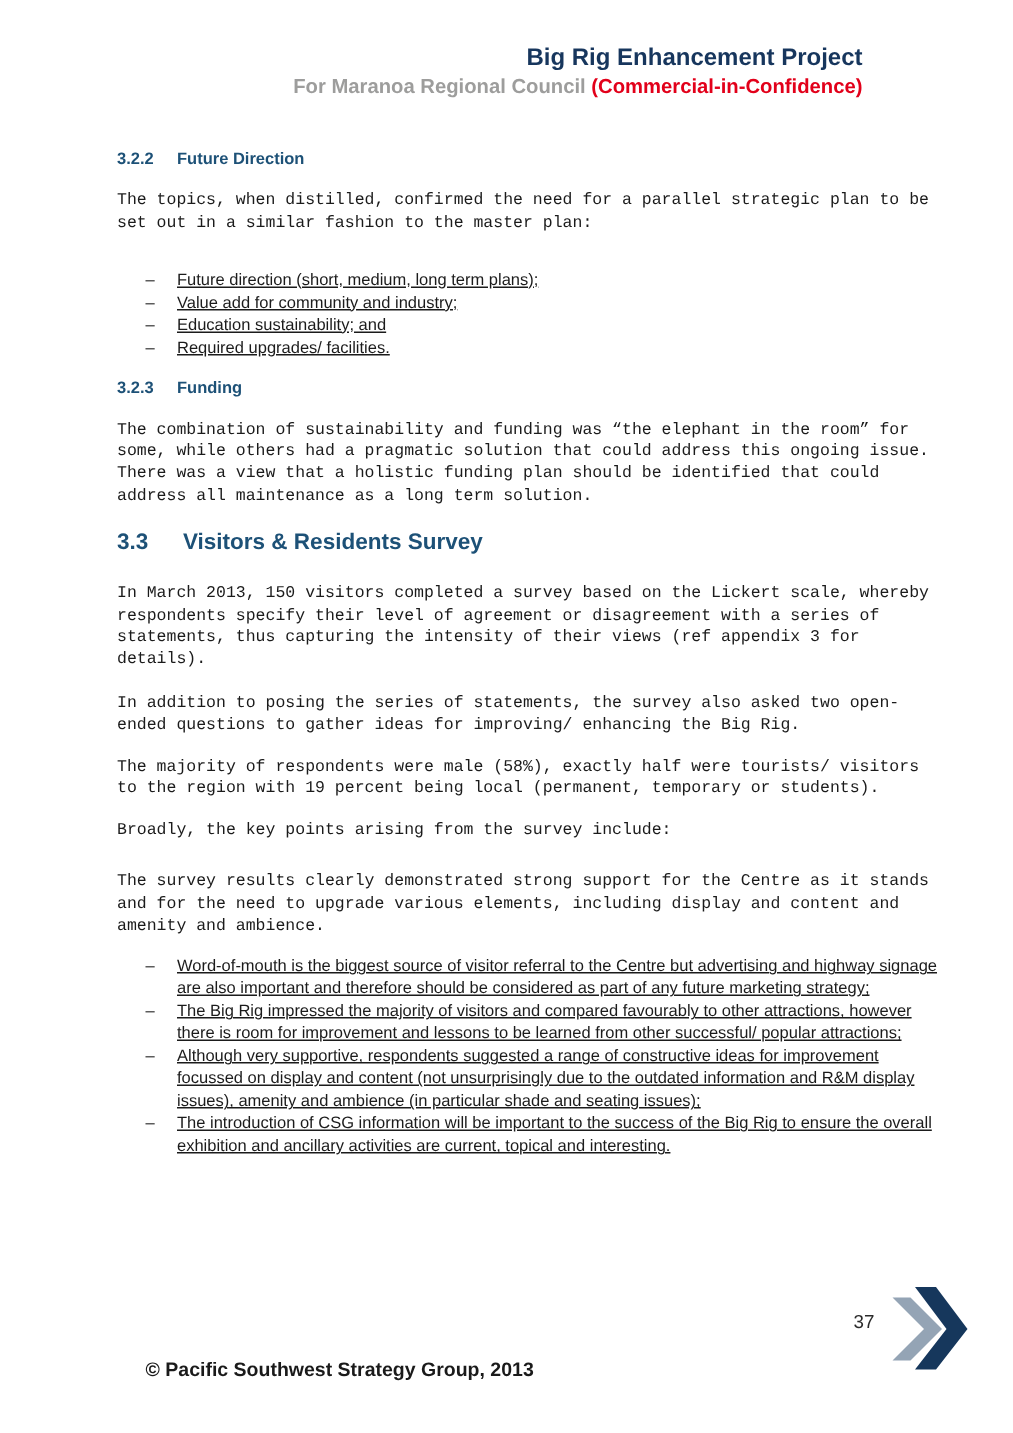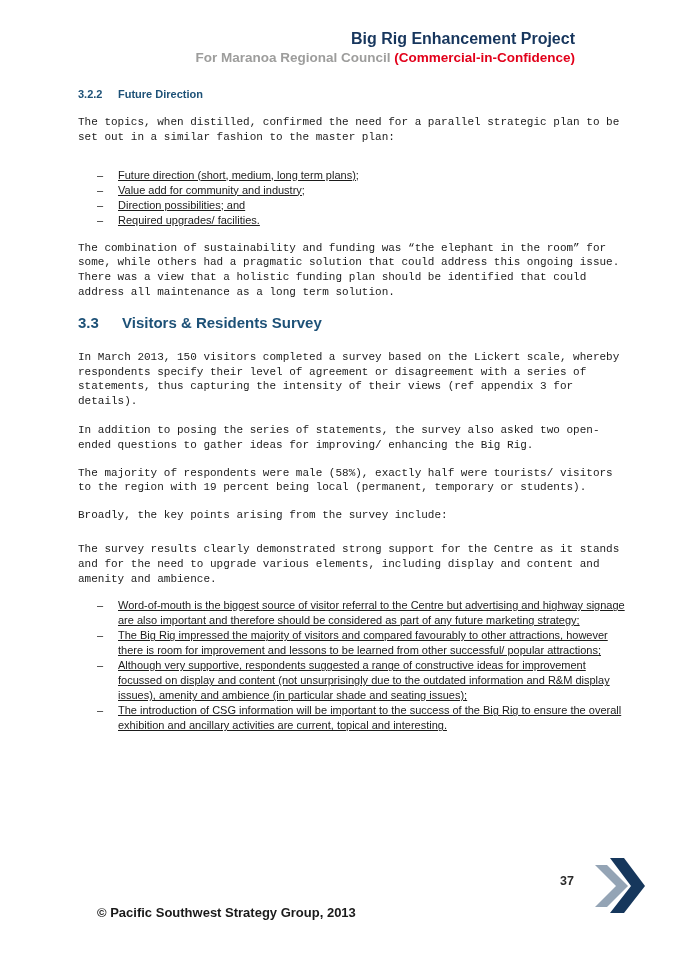--- a/index.html
+++ b/index.html
@@ -18,21 +18,21 @@
   .doc-title{
     font-size:16px;font-weight:bold;color:#17365d;
     margin:0 0 2px 0;letter-spacing:0;
   }
   .doc-subtitle{
     font-size:13.5px;font-weight:bold;color:#9d9d9c;margin:0;
   }
   .confidential{color:#e2001a;}
   
   .content{
-    position:absolute;left:78px;top:88px;width:548px;
+    position:absolute;left:78px;top:100px;width:548px;
     font-size:11px;line-height:14.8px;color:#1b1b1b;
   }
   .h-small{
     display:flex;font-size:11px;font-weight:bold;color:#1d5177;
     margin:0 0 14px 0;line-height:13px;
   }
   .h-small .h-num{width:40px;flex:0 0 40px;}
   .h-large{
     display:flex;font-size:15px;font-weight:bold;color:#1d5177;
     margin:0 0 18px 0;line-height:18px;
@@ -47,21 +47,21 @@
   .bullet-list{margin:0 0 13px 0;padding:0;}
   .bullet-item{
     display:flex;align-items:flex-start;
     padding-left:19px;line-height:15px;margin:0;
   }
   .bullet-dash{flex:0 0 21px;width:21px;}
   .bullet-text{flex:1;text-decoration:underline;}
   
   .page-number{
     position:absolute;top:874px;left:560px;width:32px;
-    text-align:left;font-size:12.5px;color:#2b2b2b;font-weight:bold;
+    text-align:center;font-size:12.5px;color:#2b2b2b;
   }
   .chevrons{position:absolute;left:591px;top:855px;width:58px;height:60px;}
   .copyright{
     position:absolute;left:97px;top:905px;
     font-size:13px;font-weight:bold;color:#1a1a1a;
   }
 </style>
 </head>
 <body>
 
@@ -83,28 +83,32 @@
       <div class="bullet-item">
         <span class="bullet-dash">–</span>
         <span class="bullet-text">Future direction (short, medium, long term plans);</span>
       </div>
       <div class="bullet-item">
         <span class="bullet-dash">–</span>
         <span class="bullet-text">Value add for community and industry;</span>
       </div>
       <div class="bullet-item">
         <span class="bullet-dash">–</span>
-        <span class="bullet-text">Direction possibilities; and</span>
+        <span class="bullet-text">Education sustainability; and</span>
       </div>
       <div class="bullet-item">
         <span class="bullet-dash">–</span>
         <span class="bullet-text">Required upgrades/ facilities.</span>
       </div>
     </div>
 
+    <div class="h-small">
+      <span class="h-num">3.2.3</span>
+      <span>Funding</span>
+    </div>
     <p class="para mb26">The combination of sustainability and funding was “the elephant in the room” for some, while others had a pragmatic solution that could address this ongoing issue.  There was a view that a holistic funding plan should be identified that could address all maintenance as a long term solution.</p>
 
     <div class="h-large">
       <span class="h-num">3.3</span>
       <span>Visitors &amp; Residents Survey</span>
     </div>
     <p class="para">In March 2013, 150 visitors completed a survey based on the Lickert scale, whereby respondents specify their level of agreement or disagreement with a series of statements, thus capturing the intensity of their views (ref appendix 3 for details).</p>
     <p class="para mb13">In addition to posing the series of statements, the survey also asked two open-ended questions to gather ideas for improving/ enhancing the Big Rig.</p>
     <p class="para mb13">The majority of respondents were male (58%), exactly half were tourists/ visitors to the region with 19 percent being local (permanent, temporary or students).</p>
     <p class="para mb19">Broadly, the key points arising from the survey include:</p>

